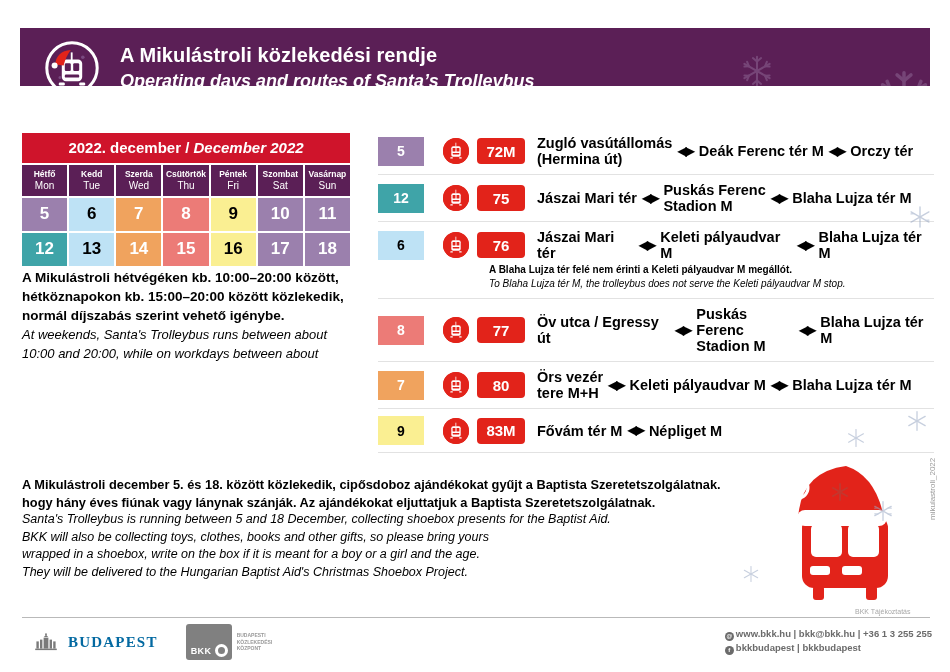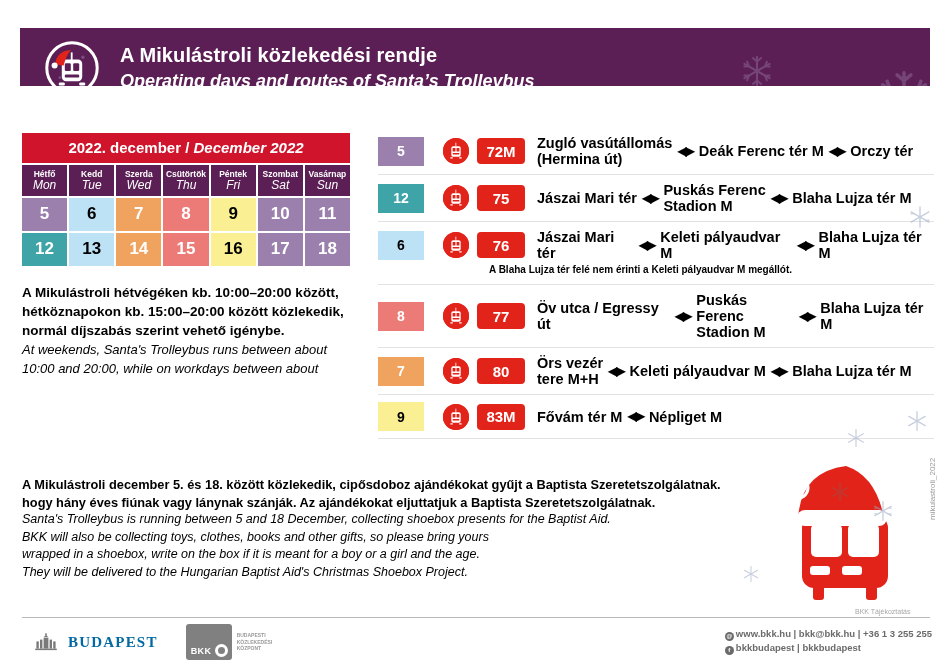--- a/index.html
+++ b/index.html
@@ -39,28 +39,28 @@
     background: #cf142b; color: #fff; text-align: center;
     font-size: 15px; font-weight: bold; padding: 6px 0 7px;
   }
   .cal-title i { font-style: italic; font-weight: bold; }
   .cal-row { display: flex; gap: 2px; margin-top: 2px; }
   .cal-hd {
     flex: 1; background: #5b1f56; color: #fff; text-align: center;
     padding: 4px 0 5px; line-height: 11px;
   }
   .cal-hd .hu { font-size: 8.5px; font-weight: bold; display: block; }
-  .cal-hd .en { font-size: 12px; font-style: italic; display: block; }
+  .cal-hd .en { font-size: 10px; display: block; }
   .cal-day {
     flex: 1; text-align: center; font-size: 17px; font-weight: bold;
     padding: 6px 0 7px; color: #fff;
   }
 
   
-  .note-left { position: absolute; left: 22px; top: 268px; width: 345px; margin-top: 15px; }
+  .note-left { position: absolute; left: 22px; top: 268px; width: 345px; }
   .note-left .hu {
     font-size: 13.5px; font-weight: bold; color: #000; line-height: 19px;
   }
   .note-left .en {
     font-size: 13px; font-style: italic; color: #000; line-height: 19px;
   }
 
   
   .routes { position: absolute; left: 378px; top: 128px; width: 556px; }
   .route {
@@ -355,20 +355,21 @@
         <div class="route-text">
           <span class="stop-2l">Jászai Mari tér</span>
           <span class="arrow">◀▶</span>
           <span class="stop-2l">Keleti pályaudvar M</span>
           <span class="arrow">◀▶</span>
           <span class="stop-2l">Blaha Lujza tér M</span>
         </div>
       </div>
       <div class="route-note">
         <div class="hu">A Blaha Lujza tér felé nem érinti a Keleti pályaudvar M megállót.</div>
+        <div class="en">To Blaha Lujza tér M, the trolleybus does not serve the Keleti pályaudvar M stop.</div>
       </div>
     </div>
     <div class="route">
       <div class="route-main">
         <div class="date-chip" style="background: rgb(236, 123, 119); color: rgb(255, 255, 255);">8</div>
         <span class="tb-icon">
           <svg viewBox="0 0 100 100" width="26" height="26">
             <circle cx="50" cy="50" r="50" fill="#e2231a"></circle>
             <rect x="32" y="32" width="36" height="40" rx="7" fill="#ffffff"></rect>
             <rect x="37" y="38" width="11" height="14" rx="2" fill="#e2231a"></rect>

